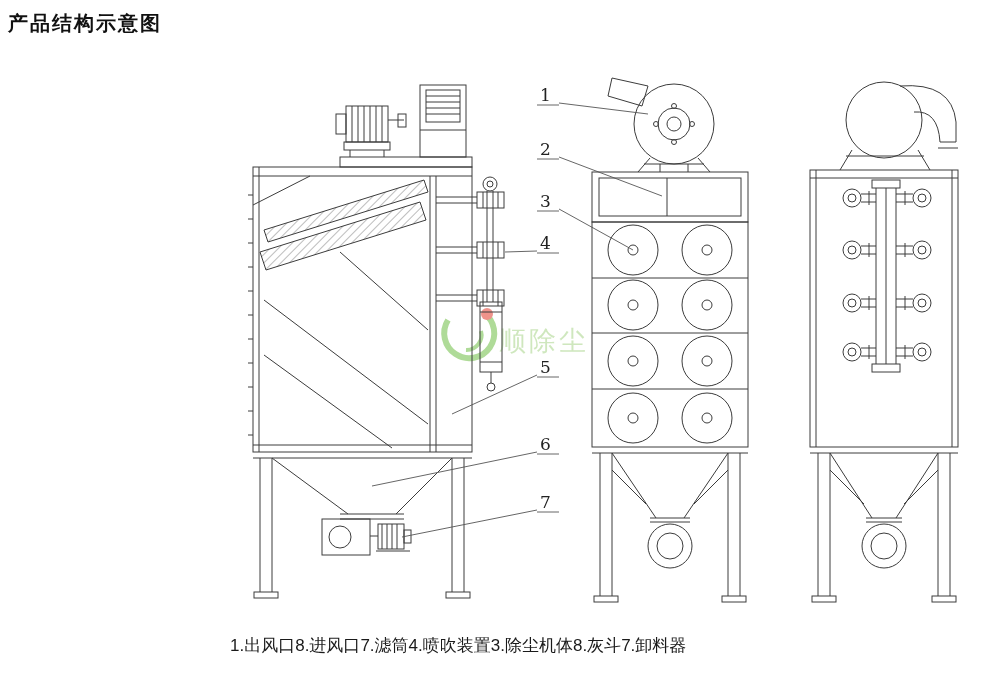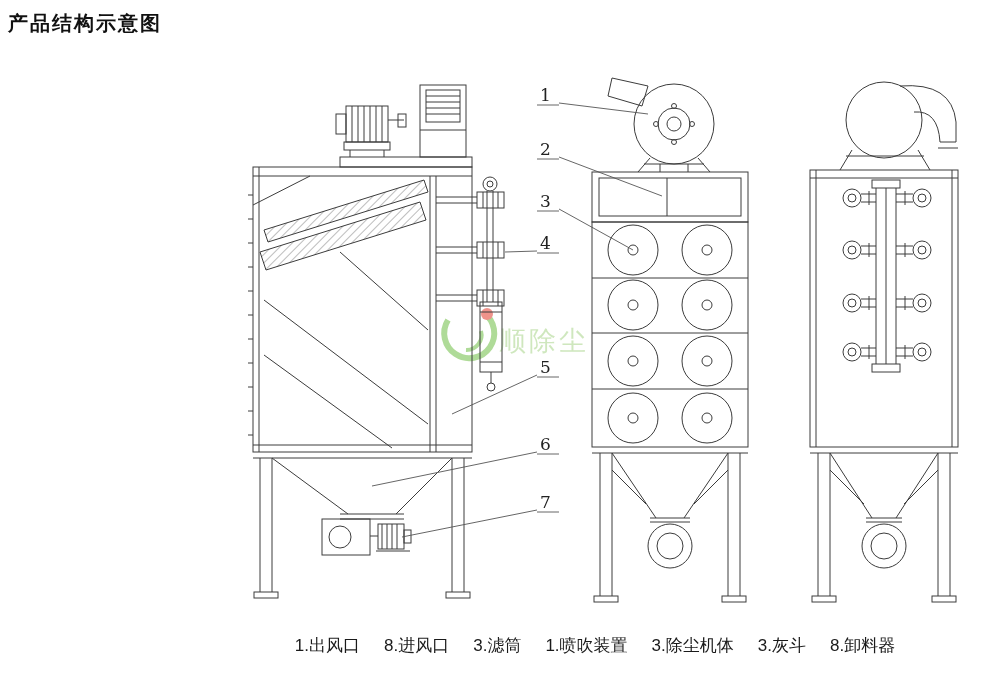--- a/index.html
+++ b/index.html
@@ -1,22 +1,22 @@
 <!DOCTYPE html>
 <html><head>
 <meta charset="utf-8">
 <style>
   * { margin:0; padding:0; box-sizing:border-box; }
   html,body { background:#ffffff; }
   body { font-family:"Liberation Sans","DejaVu Sans",sans-serif; }
   .page { position:relative; width:1000px; height:689px; background:#ffffff; overflow:hidden; }
   .title { position:absolute; left:8px; top:10px; font-size:20px; font-weight:bold; color:#111;
            letter-spacing:2px;text-align:right; }
-  .legend { position:absolute; left:230px; top:634px; width:730px; display:flex; gap:24px;
-            justify-content:center; font-size:17px; color:#1a1a1a; white-space:nowrap; }
+  .legend { position:absolute; left:230px; top:634px; width:730px; display:flex; gap:0;
+            justify-content:flex-start; font-size:17px; color:#1a1a1a; white-space:nowrap; }
   svg.drawing { position:absolute; left:0; top:0; }
   .ln { stroke:#3c3c3c; fill:none; stroke-width:1; }
   .thin { stroke:#555; fill:none; stroke-width:0.9; }
   .num { font-family:"DejaVu Serif","Liberation Serif",serif; font-size:17px; fill:#222; stroke:none; }
 </style>
 </head>
 <body>
 
 <div class="page">
 
@@ -256,20 +256,20 @@
 
       <text class="num" x="540" y="508">7</text>
       <path class="thin" d="M537,512 H559"></path>
       <path class="thin" d="M537,510 L402,537"></path>
     </g>
   </svg>
 
   <div class="legend">
     <span>1.出风口</span>
     <span>8.进风口</span>
-    <span>3.滤筒</span>
-    <span>1.喷吹装置</span>
+    <span>7.滤筒</span>
+    <span>4.喷吹装置</span>
     <span>3.除尘机体</span>
-    <span>3.灰斗</span>
-    <span>8.卸料器</span>
+    <span>8.灰斗</span>
+    <span>7.卸料器</span>
   </div>
 
 </div>
 
 </body></html>

